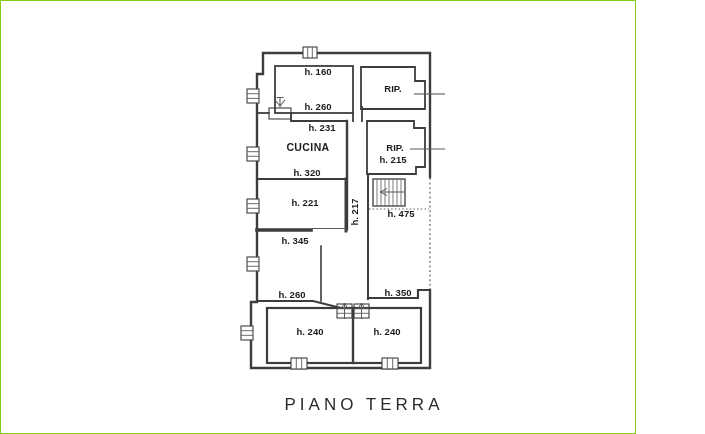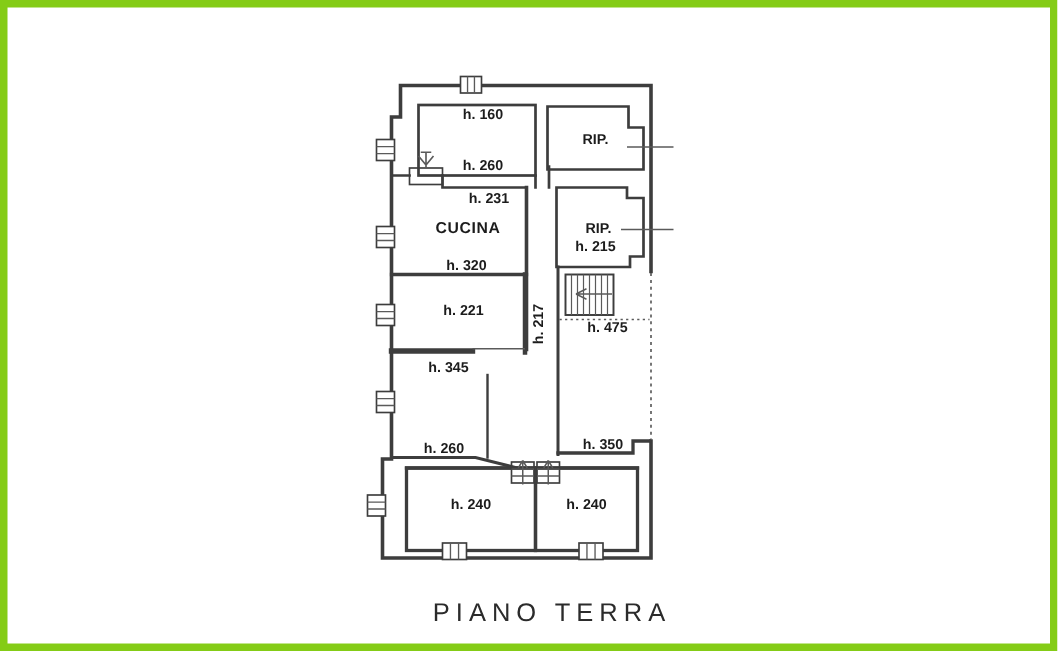--- a/index.html
+++ b/index.html
@@ -1,18 +1,18 @@
 <!DOCTYPE html>
 <html><head>
 <meta charset="utf-8">
 <style>
   html,body{margin:0;padding:0;background:#ffffff;}
   .canvas{
-    position:relative;width:705px;height:434px;background:#ffffff;
-    border:5px solid #84cc16;box-sizing:border-box;overflow:hidden;
+    position:relative;width:636px;height:434px;background:#ffffff;
+    border:1px solid #84cc16;box-sizing:border-box;overflow:hidden;
     font-family:"Liberation Sans", sans-serif;
   }
   svg{display:block;}
   .wall{stroke:#3d3d3d;fill:none;stroke-linecap:square;}
   .thin{stroke:#5a5a5a;fill:none;}
   .lbl{font-family:"Liberation Sans", sans-serif;font-size:9.5px;font-weight:bold;fill:#1c1c1c;text-anchor:middle;}
   .lbl-room{font-size:10.5px;letter-spacing:0.4px;}
   .title-text{font-family:"Liberation Sans", sans-serif;font-size:17px;font-weight:400;fill:#2b2b2b;text-anchor:middle;letter-spacing:4px;}
 </style>
 </head>

